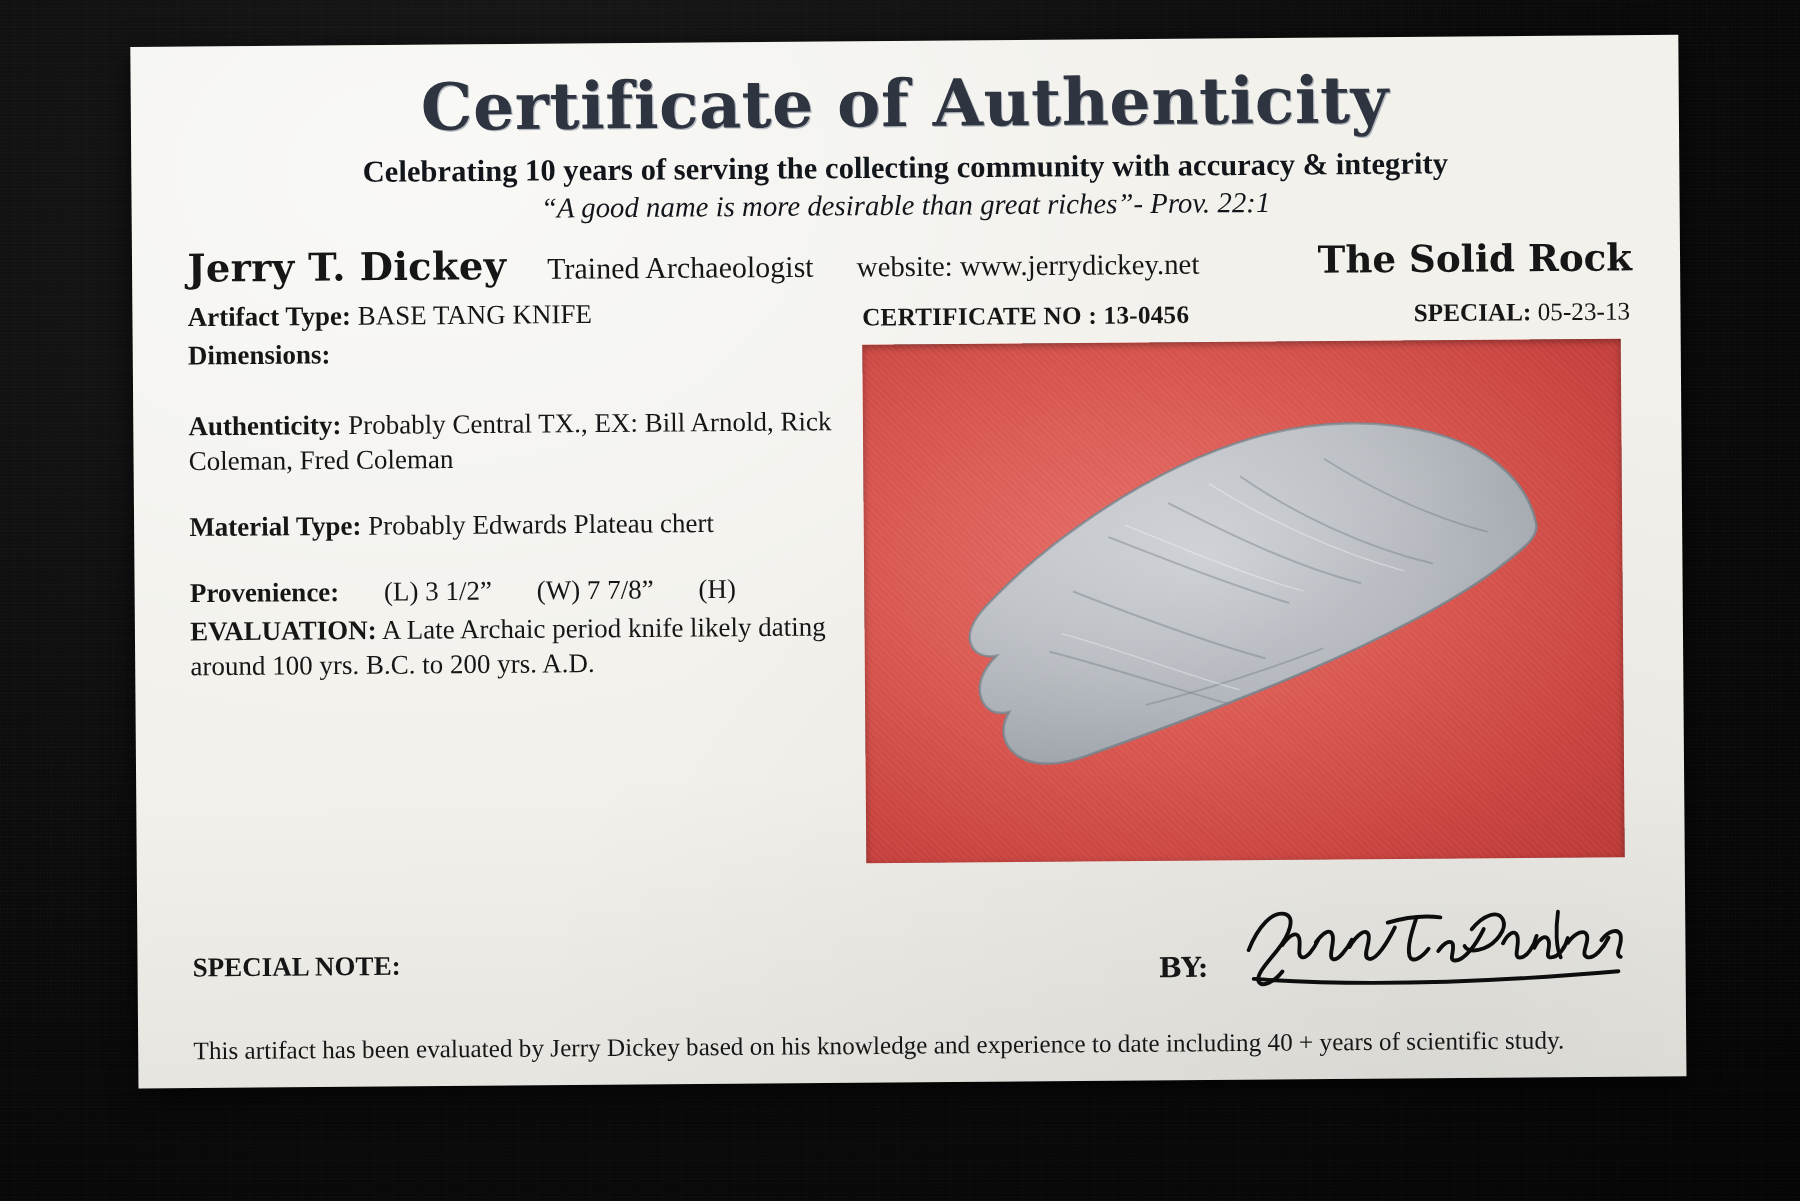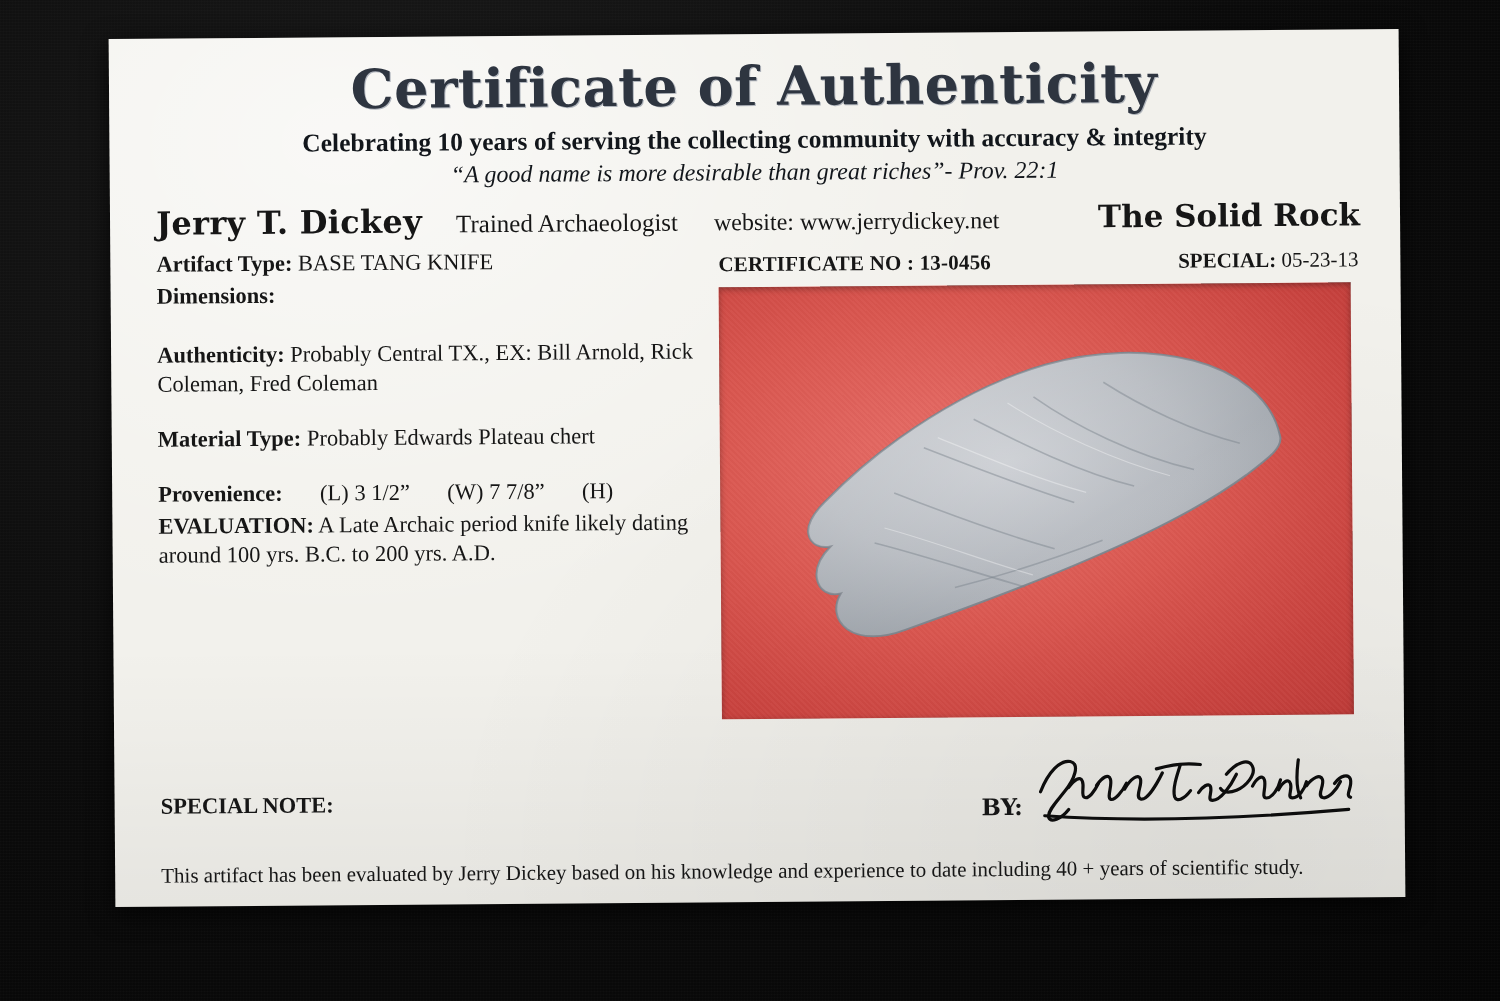--- a/index.html
+++ b/index.html
@@ -194,21 +194,21 @@
     position: absolute;
     right: 8px;
     bottom: 56px;
     display: flex;
     align-items: flex-end;
   }
   #by-label {
     font-family: "DejaVu Serif", serif;
     font-weight: bold;
     font-size: 23px;
-    margin-right: 8px;
+    margin-right: 24px;
     margin-bottom: 6px;
   }
   #signature {
     width: 330px;
     height: 76px;
     position: relative;
   }
   #disclaimer {
     font-size: 21px;
     padding-left: 10px;

